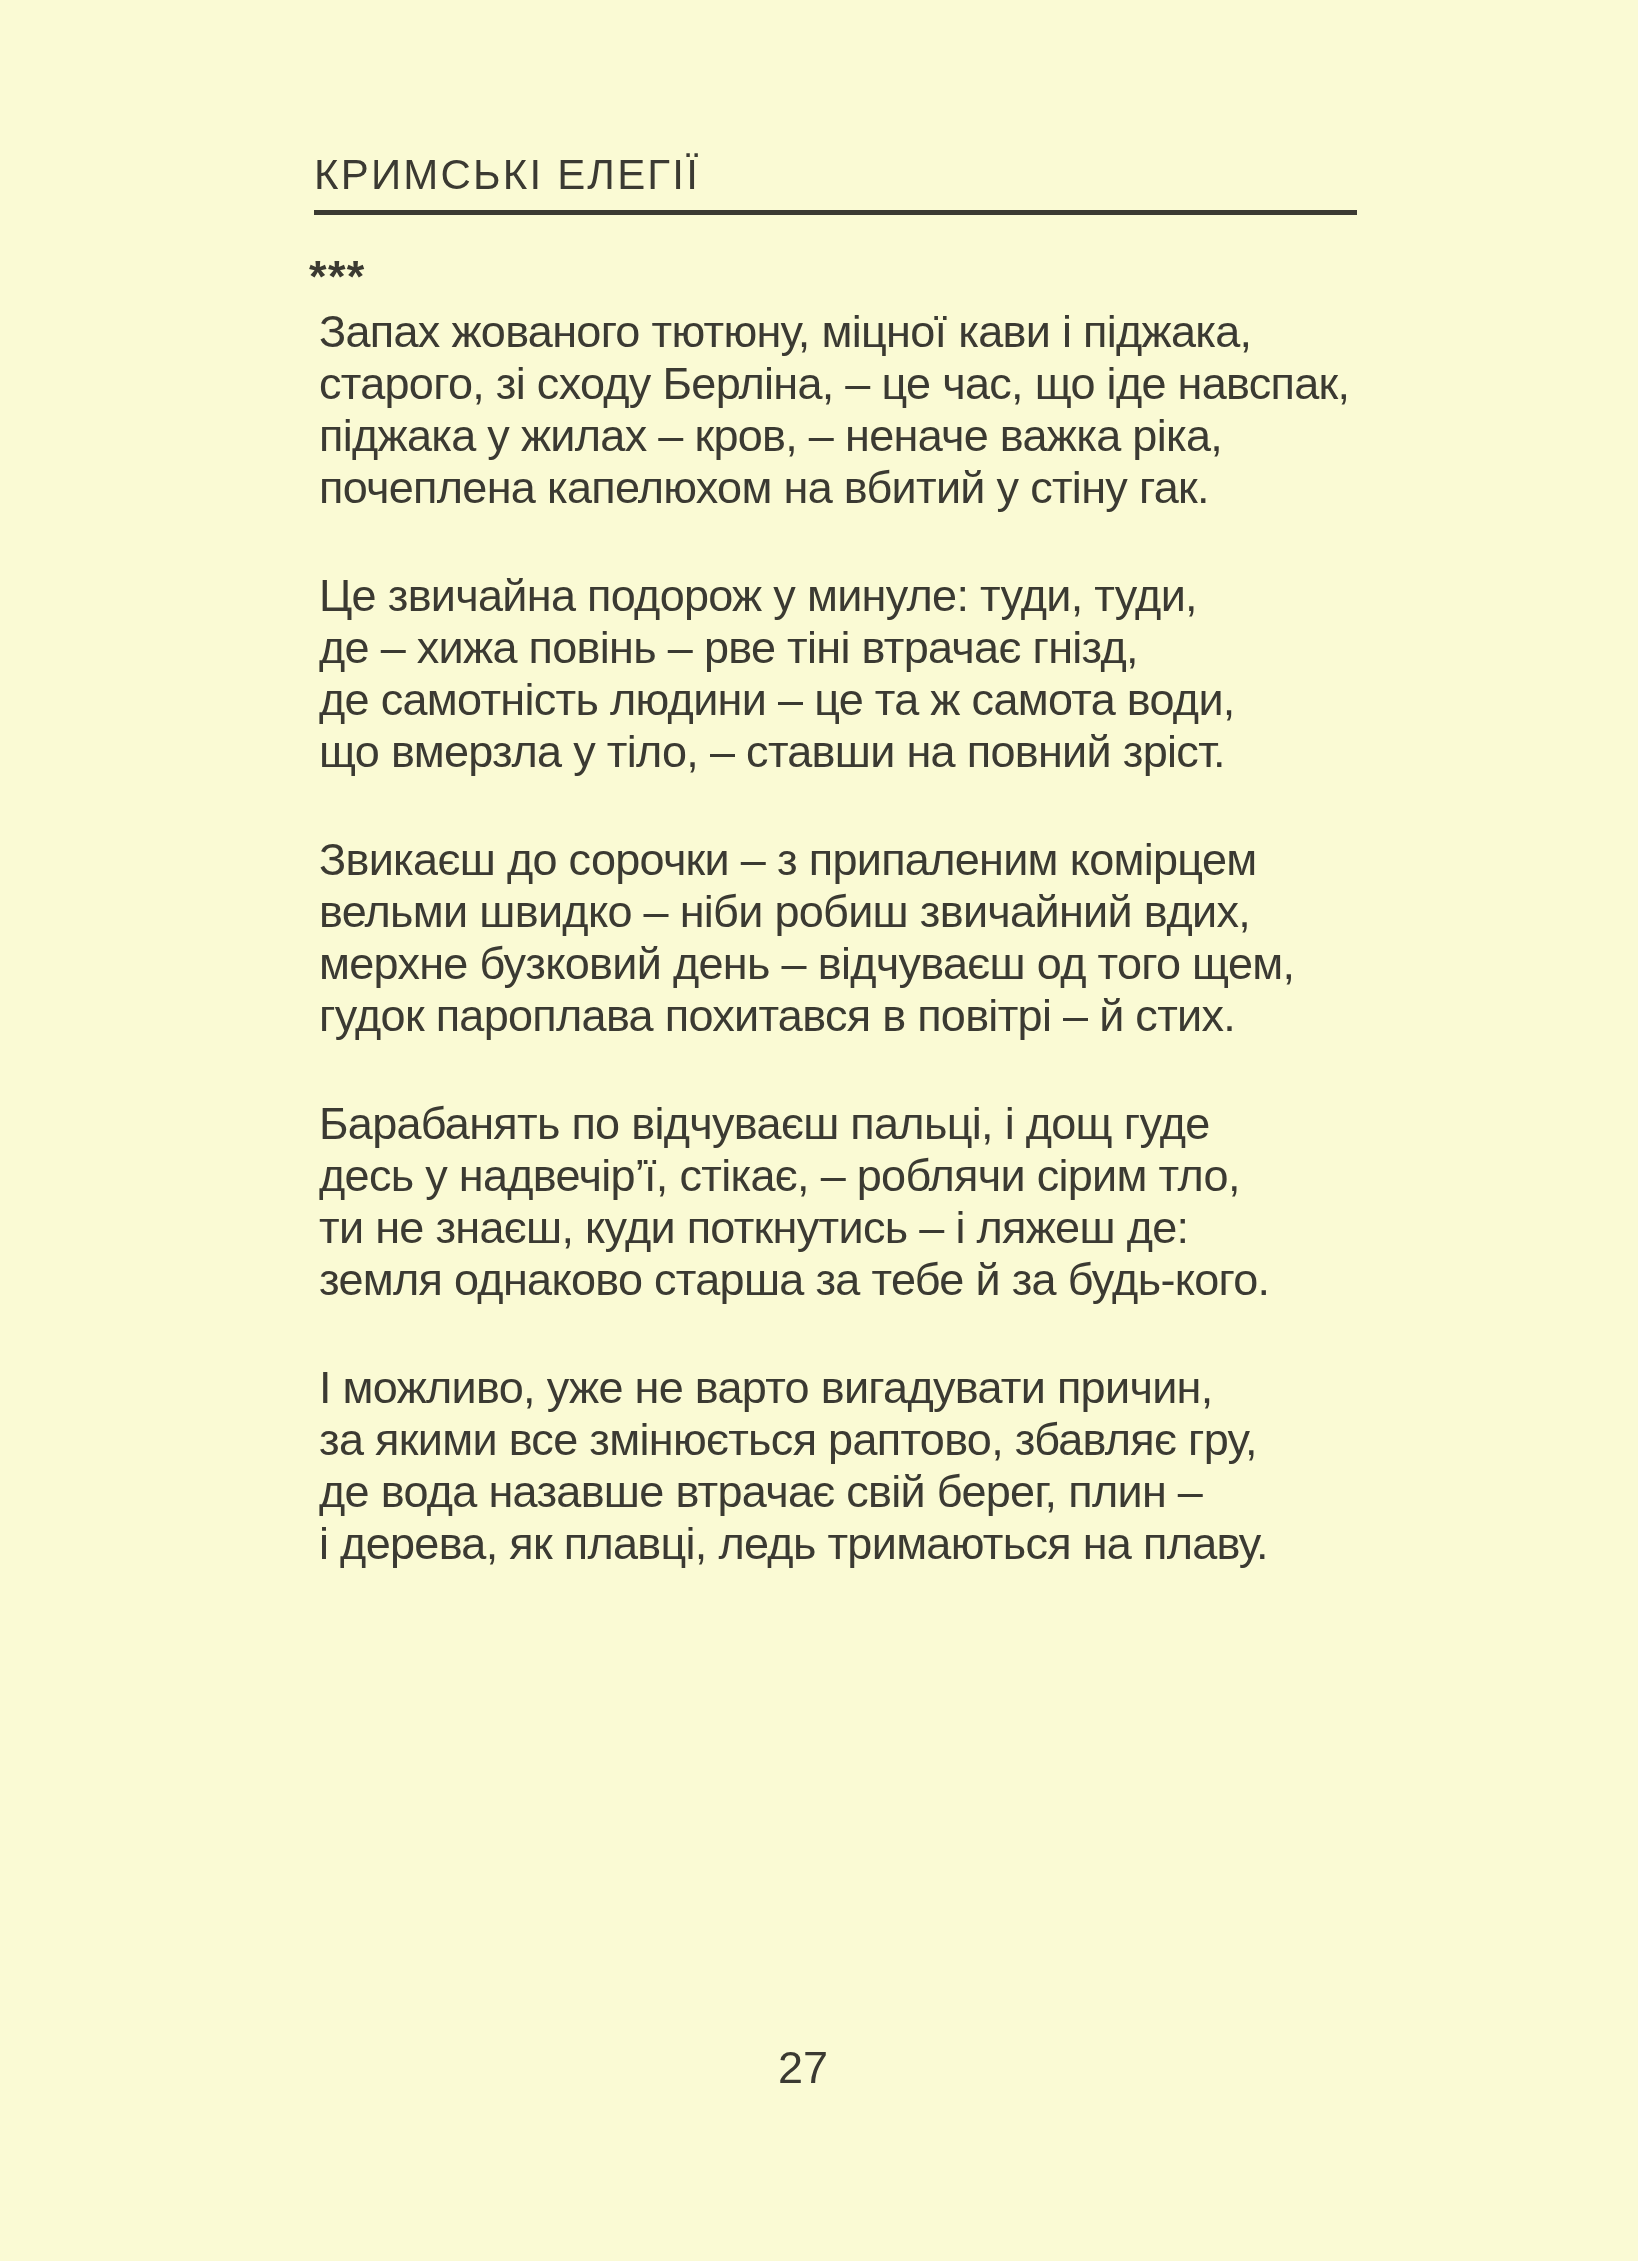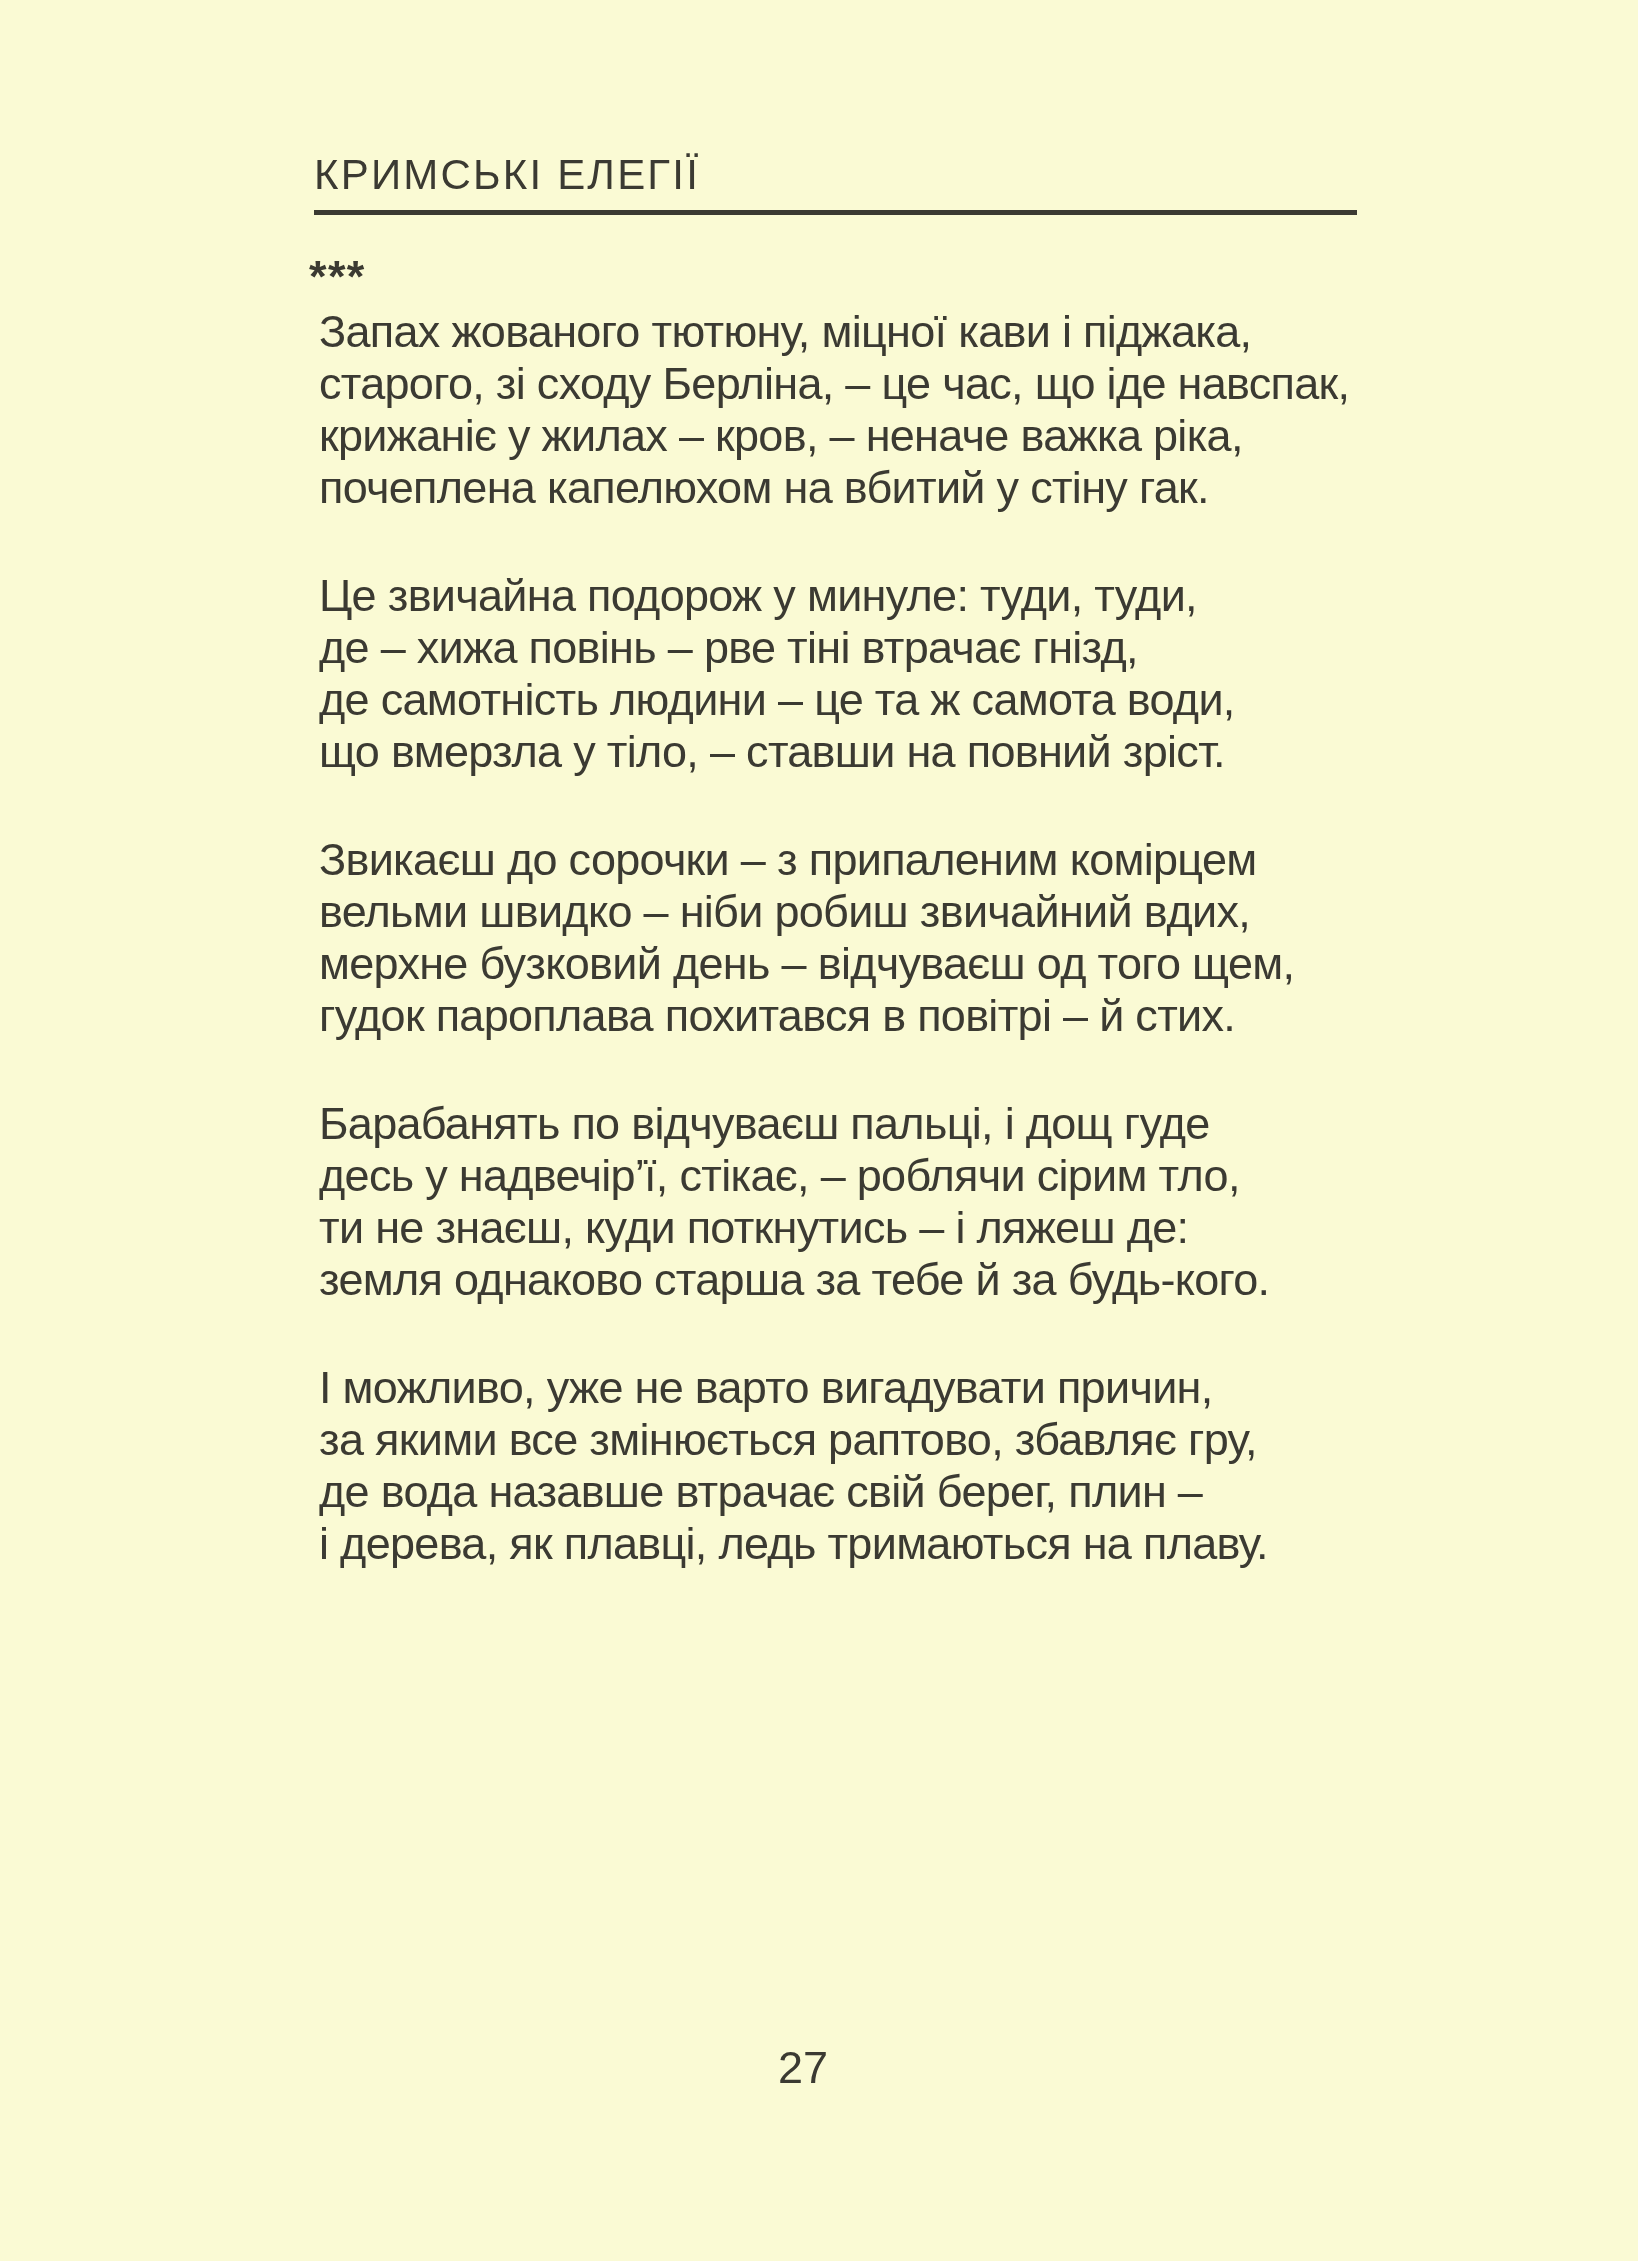--- a/index.html
+++ b/index.html
@@ -70,21 +70,21 @@
 
   <div class="title-rule"></div>
 
   <div class="section-marker">***</div>
 
   <div class="poem">
 
     <div class="stanza">
       <div class="poem-line">Запах жованого тютюну, міцної кави і піджака,</div>
       <div class="poem-line">старого, зі сходу Берліна, – це час, що іде навспак,</div>
-      <div class="poem-line">крижаніє у жилах – кров, – неначе важка ріка,</div>
+      <div class="poem-line">піджака у жилах – кров, – неначе важка ріка,</div>
       <div class="poem-line">почеплена капелюхом на вбитий у стіну гак.</div>
     </div>
 
     <div class="stanza">
       <div class="poem-line">Це звичайна подорож у минуле: туди, туди,</div>
       <div class="poem-line">де – хижа повінь – рве тіні втрачає гнізд,</div>
       <div class="poem-line">де самотність людини – це та ж самота води,</div>
       <div class="poem-line">що вмерзла у тіло, – ставши на повний зріст.</div>
     </div>
 

